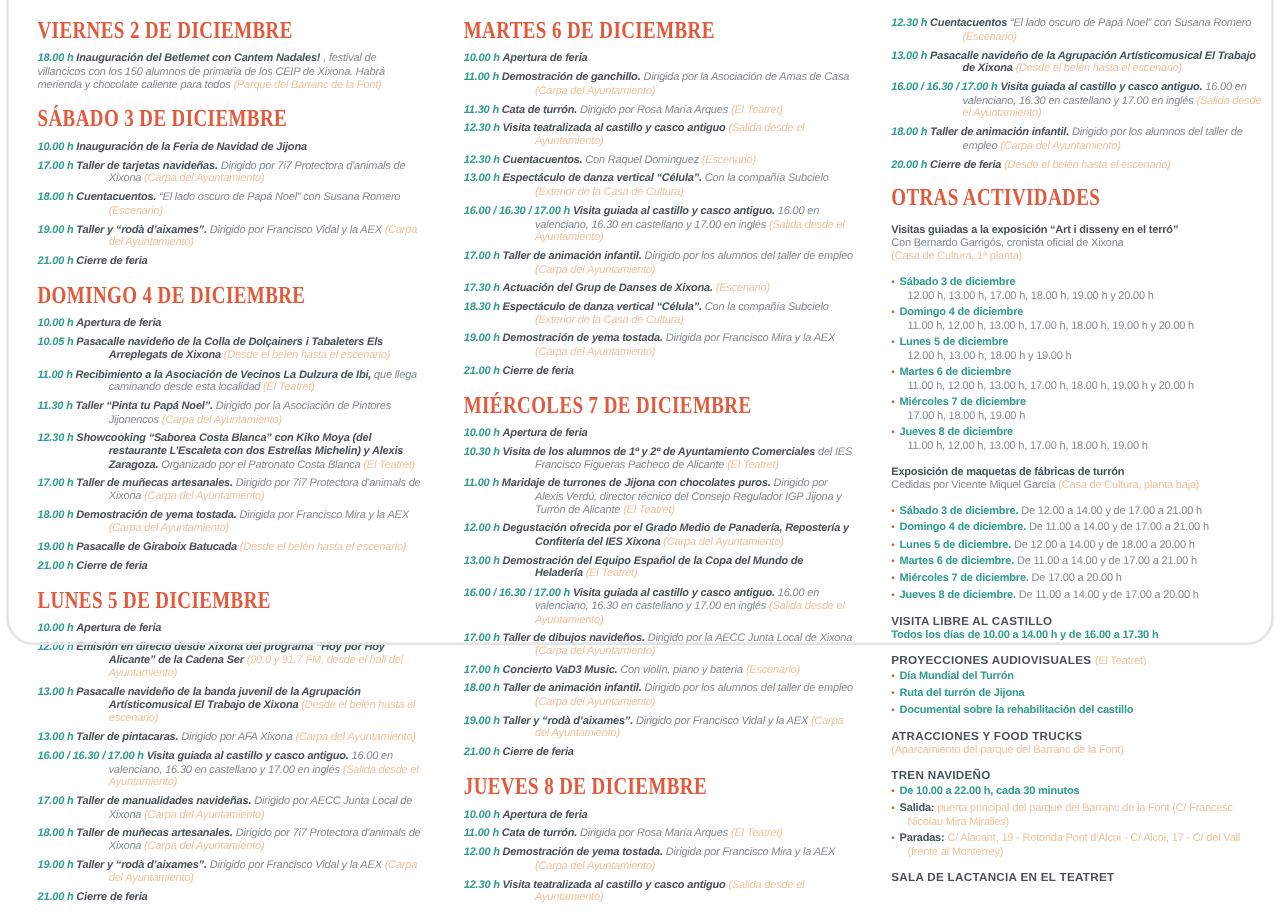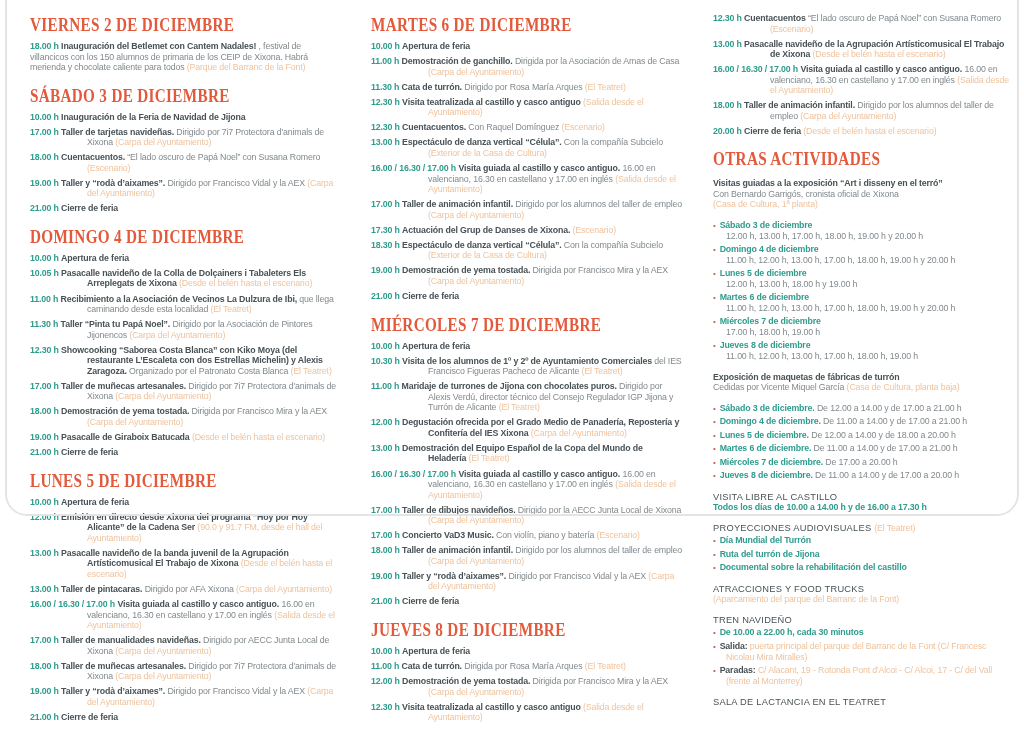--- a/index.html
+++ b/index.html
@@ -16,33 +16,33 @@
 
   
   .day-h{margin:13px 0 7px 0;}
   .day-h.first{margin-top:2px;}
   .day-h .day-title{display:inline-block;white-space:nowrap;
        font-family:"Liberation Serif",serif;font-weight:700;
        font-size:19.5px;line-height:19px;letter-spacing:0.4px;
        color:#e2593b;transform:scaleX(0.78);transform-origin:0 60%;}
 
   p{margin:0;}
-  .event{margin:0 0 4.6px 0;padding-left:57px;text-indent:-57px;}
+  .event{margin:0 0 4.6px 0;padding-left:57px;text-indent:-57px;font-style:italic;}
   .event.flush{padding-left:0;text-indent:0;}
 
   .block{margin-top:10px;}
   .line{margin:0;}
   .line.bullet{padding-left:13px;text-indent:-13px;margin-top:2px;}
   .line.cont{padding-left:13px;}
   .dot{color:#c75f49;font-size:8px;margin-right:4px;}
 
   .t-time{color:#2f9c8d;font-weight:700;}
   .t-teal{color:#2f9c8d;font-weight:700;}
   .t-b{color:#485256;font-weight:700;}
-  .t-caps{color:#485256;font-weight:400;font-size:9.3px;letter-spacing:0.25px;margin-top:12px;}
+  .t-caps{color:#485256;font-weight:700;font-size:9.3px;letter-spacing:0.25px;margin-top:12px;}
   .t-n{color:#81898d;}
   .t-loc{color:#efc29c;}
 </style>
 </head>
 <body>
 
 <div class="page">
   <div class="cols">
     <div class="col" id="col-0">
         <div class="day-h first"><span class="day-title">VIERNES 2 DE DICIEMBRE</span></div>

